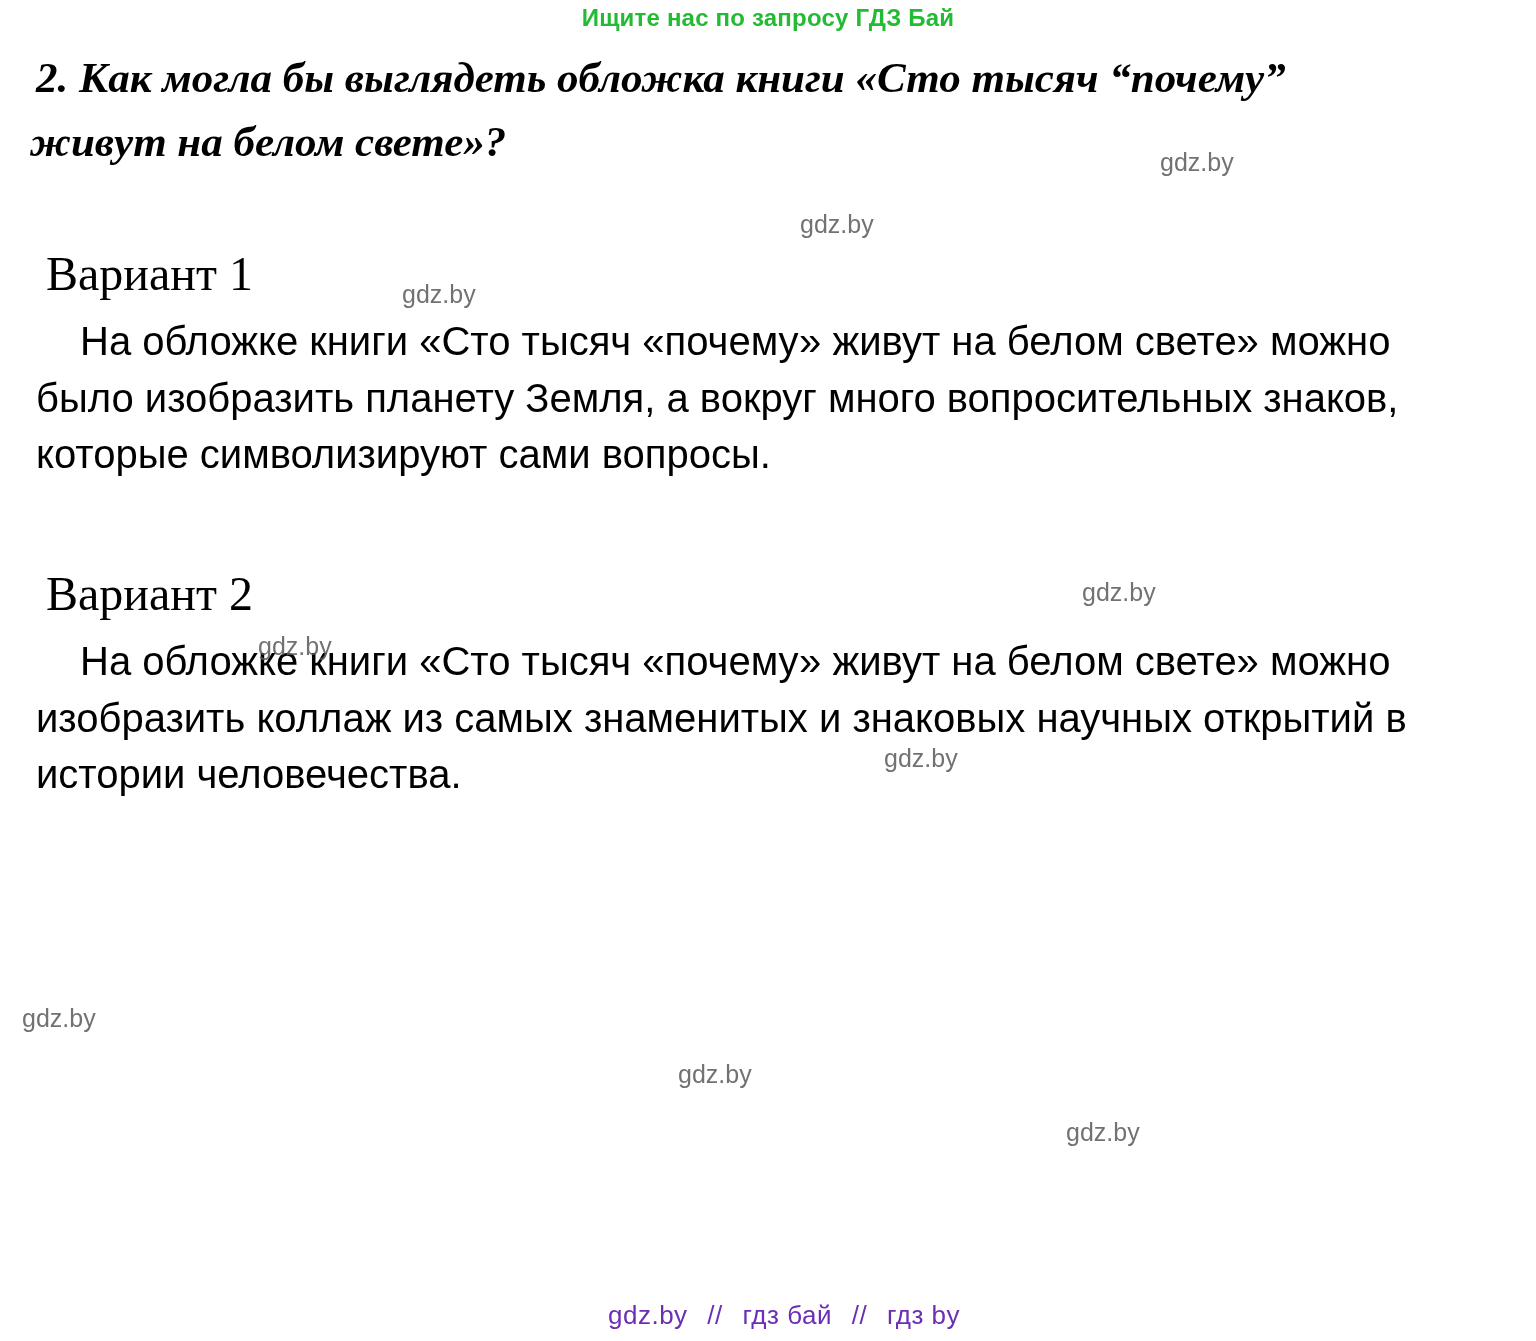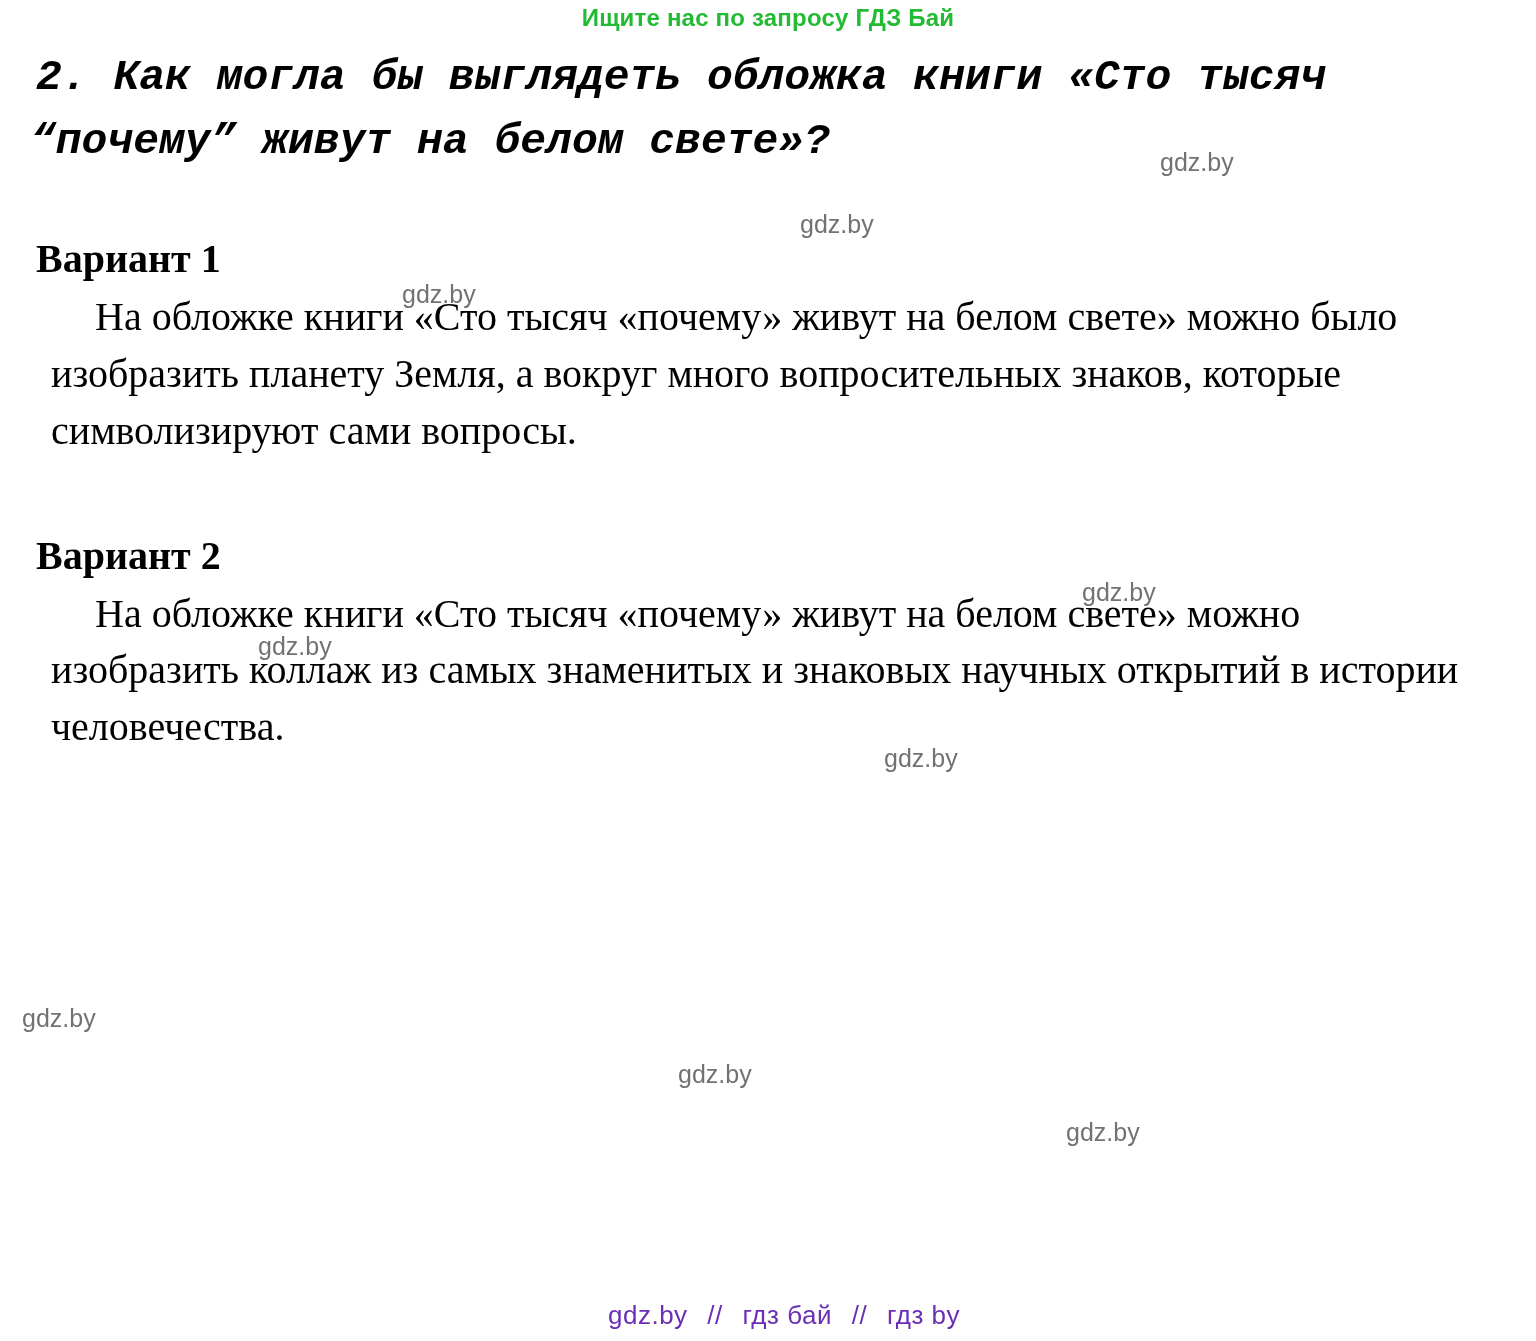--- a/index.html
+++ b/index.html
@@ -32,48 +32,48 @@
     font-size: 24px;
     font-weight: bold;
     color: #22bb33;
     letter-spacing: 0.2px;
   }
   .content {
     position: relative;
     padding-top: 46px;
   }
   h1.question {
-    font-family: Liberation Mono, monospace;
+    font-family: Liberation Serif, serif;
     font-style: italic;
     font-weight: bold;
     font-size: 43px;
     line-height: 1.48;
     margin: 0;
     padding: 0 0 0 6px;
     text-indent: 0;
     color: #000;
     display: inline;
   }
   .question-block {
     margin: 0 0 8px 0;
     padding-right: 90px;
   }
   .variant-head {
     font-family: "Liberation Serif", serif;
-    font-weight: bold;
-    font-size: 40px;
-    margin: 0;
+    font-weight: normal;
+    font-size: 48px;
+    margin: 10px;
     padding-left: 6px;
     line-height: 1.2;
   }
   .para {
-    font-family: Liberation Serif, serif;
+    font-family: Liberation Sans, sans-serif;
     font-size: 40px;
     line-height: 1.42;
-    margin: 6px 0 0 15px;
+    margin: 6px 0 0 0;
     padding-left: 6px;
     text-indent: 44px;
     padding-right: 30px;
   }
   .gap-1 { height: 54px; }
   .gap-2 { height: 72px; }
   .gap-3 { height: 64px; }
 
   
   .wm {

